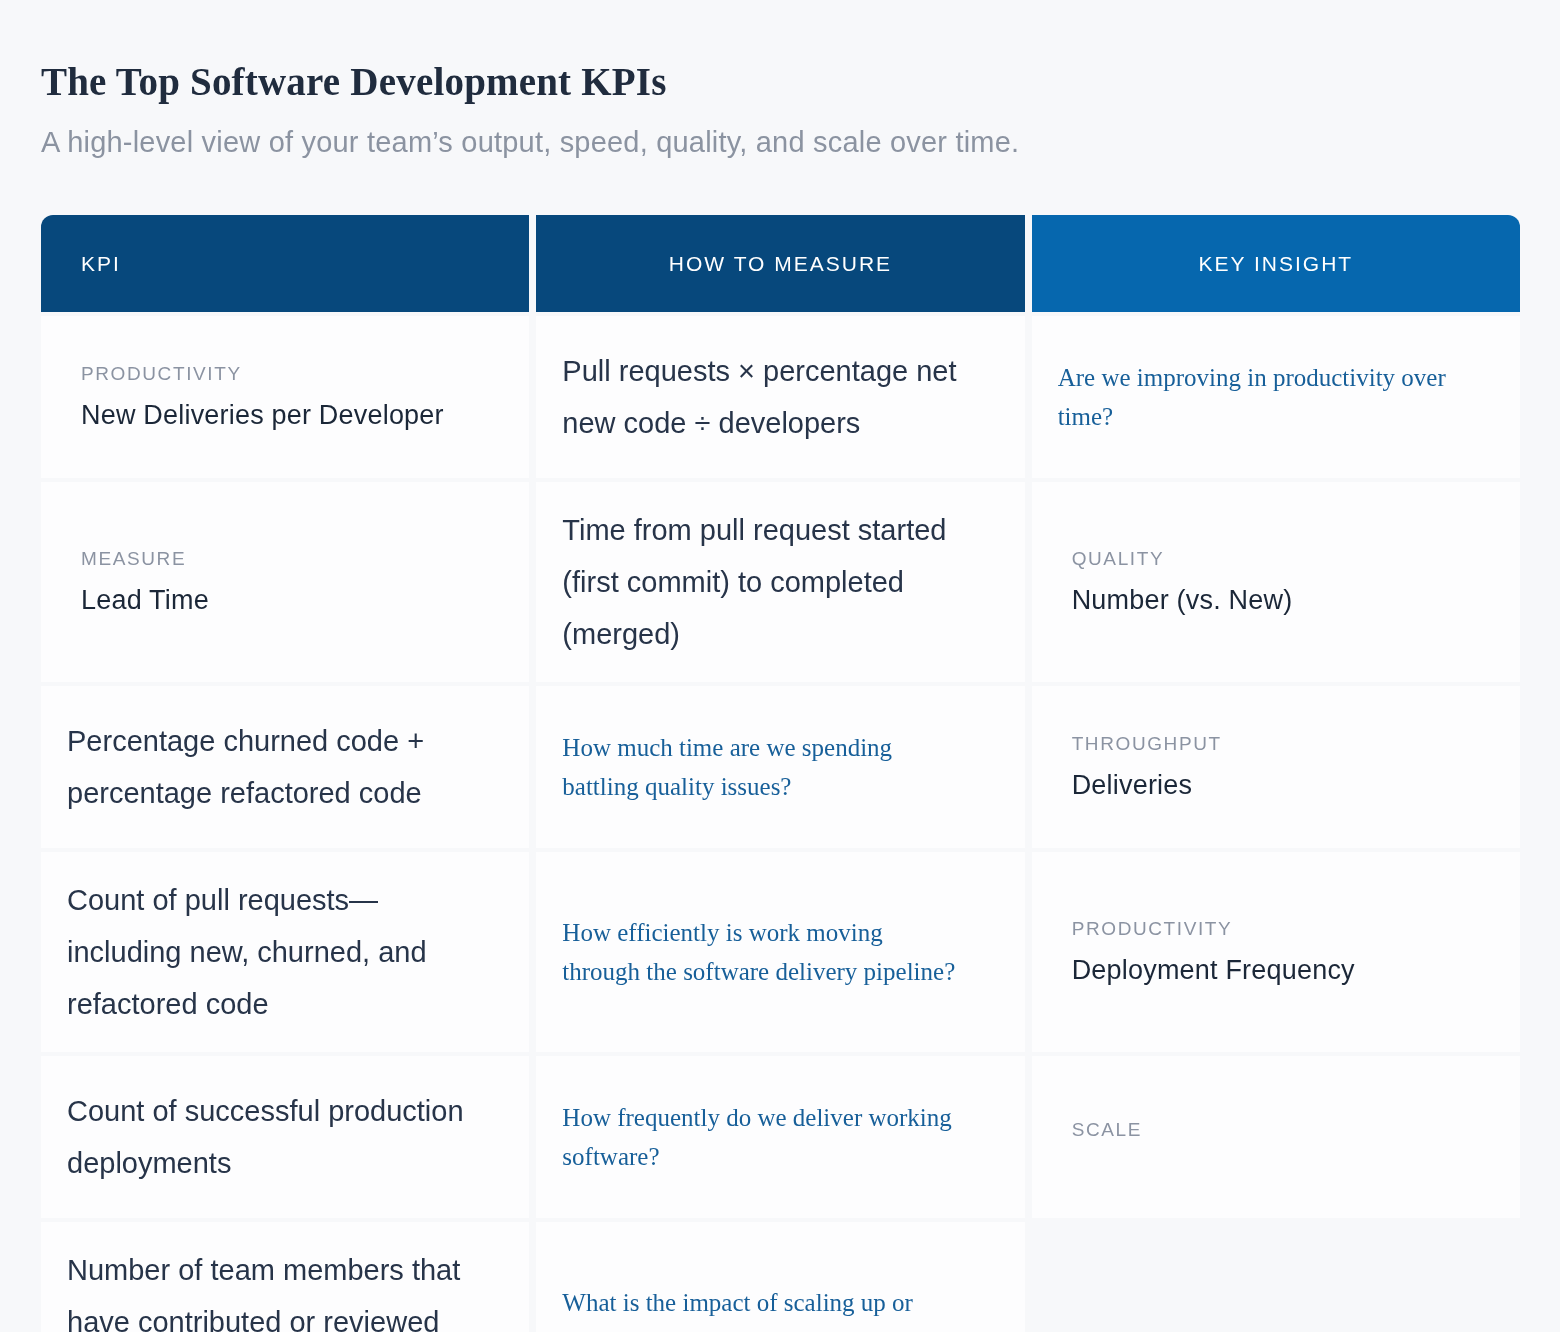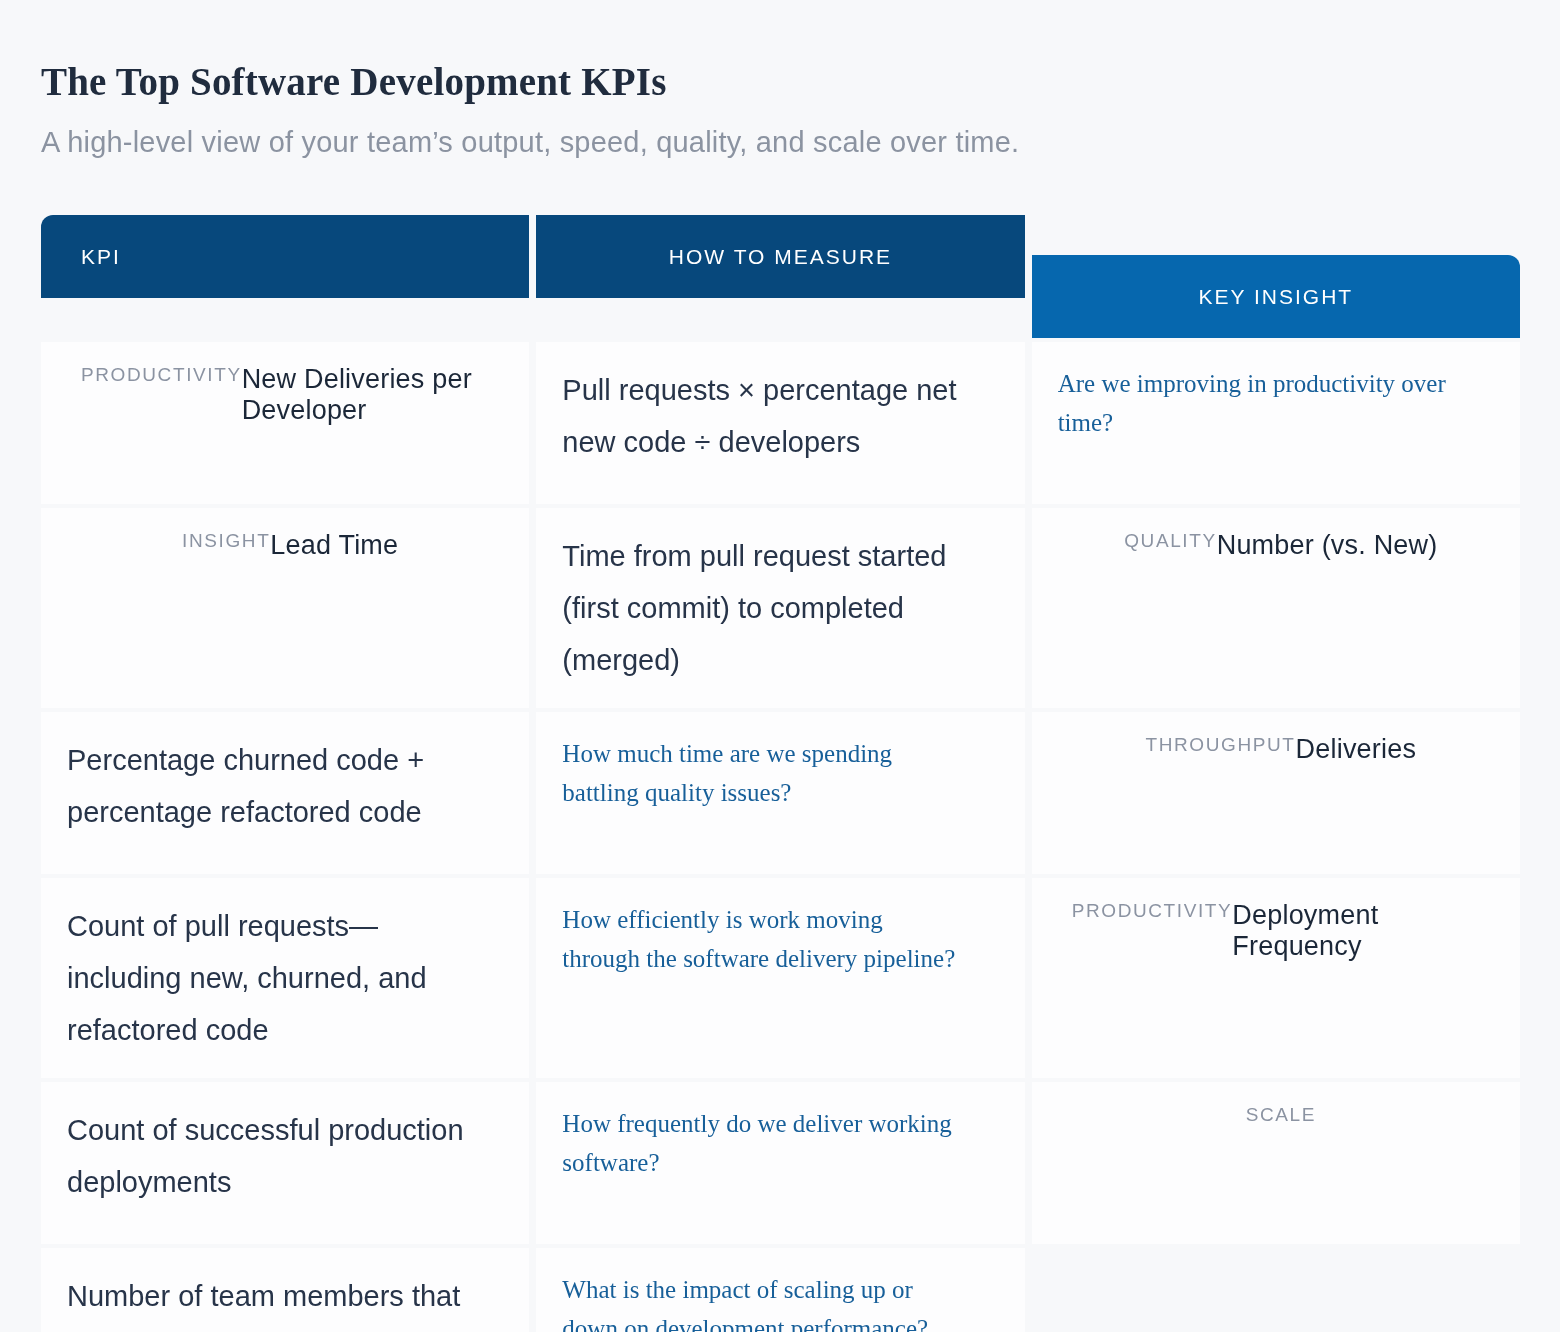--- a/index.html
+++ b/index.html
@@ -45,41 +45,41 @@
 
   .kpi-table {
     width: 1479px;
     display: grid;
     grid-template-columns: repeat(3, 1fr);
     column-gap: 7px;
     row-gap: 4px;
   }
 
   .hcell {
-    height: 83px;
+    height: 97px;
     display: flex;
     align-items: center;
     color: var(--header-text);
     font-size: 21px;
     font-weight: 500;
     letter-spacing: 2px;
     text-transform: uppercase;
     background: var(--header-dark-bg);
     padding: 0 40px;
   }
   .hcell.center { justify-content: center; padding: 0 10px; }
-  .hcell.light { background: var(--header-light-bg); margin-top: 40px; }
+  .hcell.light { background: var(--header-light-bg); }
   .hcell.first { border-top-left-radius: 12px; }
   .hcell.last  { border-top-right-radius: 12px; }
 
   .cell {
     background: var(--cell-bg);
     min-height: 162px;
     display: flex;
-    flex-direction: row;
+    flex-direction: column;
     justify-content: center;
   }
   .kpi-cell { padding: 22px 30px 22px 40px; }
   .measure-cell, .insight-cell { padding: 22px 62px 22px 26px; }
 
   .category {
     font-size: 19px;
     font-weight: 500;
     letter-spacing: 1.6px;
     color: var(--category-text);
@@ -117,21 +117,21 @@
     <div class="hcell center light last">KEY INSIGHT</div>
 
     <div class="cell kpi-cell">
       <div class="category">PRODUCTIVITY</div>
       <div class="kpi-name">New Deliveries per Developer</div>
     </div>
     <div class="cell measure-cell">Pull requests × percentage net new code ÷ developers</div>
     <div class="cell insight-cell">Are we improving in productivity over time?</div>
 
     <div class="cell kpi-cell">
-      <div class="category">INSIGHT</div>
+      <div class="category">MEASURE</div>
       <div class="kpi-name">Lead Time</div>
     </div>
     <div class="cell measure-cell">Time from pull request started (first commit) to completed (merged)</div>
 
     <div class="cell kpi-cell">
       <div class="category">QUALITY</div>
       <div class="kpi-name">Number (vs. New)</div>
     </div>
     <div class="cell measure-cell">Percentage churned code + percentage refactored code</div>
     <div class="cell insight-cell">How much time are we spending battling quality issues?</div>

